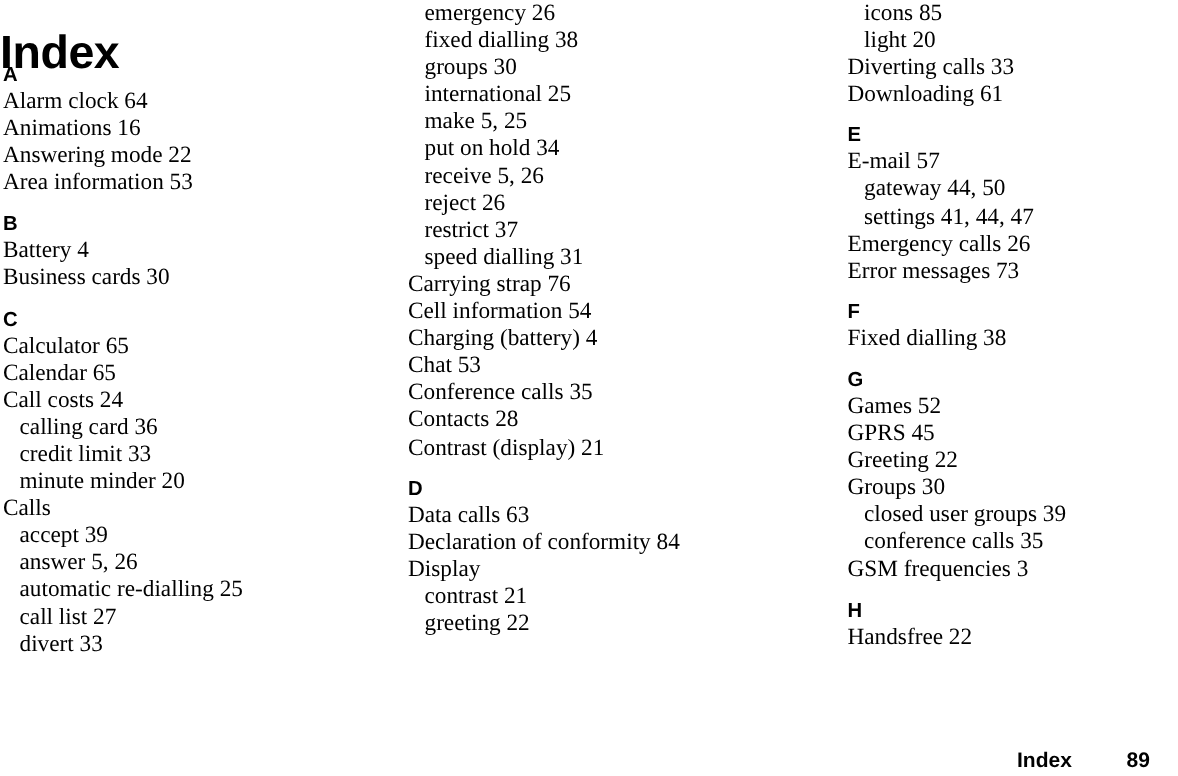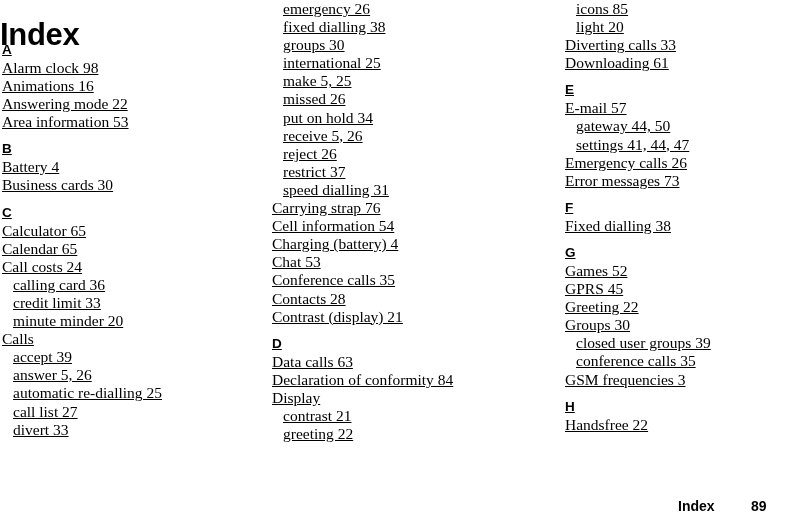--- a/index.html
+++ b/index.html
@@ -42,21 +42,20 @@
     position: absolute;
     top: 0;
     width: 262px;
   }
   #col-1 { left: 2px;   width: 268px; }
   #col-2 { left: 272px; width: 268px; }
   #col-3 { left: 541px; width: 244px; margin-left: 24px; }
 
   .col-inner {
     position: relative;
-    text-decoration: underline;
   }
 
   
   #col-1 .col-inner { padding-top: 41px; }
   #col-2 .col-inner { padding-top: 0px; }
   #col-3 .col-inner { padding-top: 0px; }
 
   
   .letter {
     font-family: "Liberation Sans", "DejaVu Sans", sans-serif;
@@ -106,21 +105,21 @@
 </head>
 <body>
 
 <div id="page">
 
   <h1 class="page-title">Index</h1>
 
   <div class="column" id="col-1">
     <div class="col-inner">
         <div class="letter first">A</div>
-        <div class="entry">Alarm clock 98</div>
+        <div class="entry">Alarm clock 64</div>
         <div class="entry">Animations 16</div>
         <div class="entry">Answering mode 22</div>
         <div class="entry">Area information 53</div>
         <div class="letter">B</div>
         <div class="entry">Battery 4</div>
         <div class="entry">Business cards 30</div>
         <div class="letter">C</div>
         <div class="entry">Calculator 65</div>
         <div class="entry">Calendar 65</div>
         <div class="entry">Call costs 24</div>
@@ -136,21 +135,20 @@
       </div>
   </div>
 
   <div class="column" id="col-2">
     <div class="col-inner">
         <div class="entry sub">emergency 26</div>
         <div class="entry sub">fixed dialling 38</div>
         <div class="entry sub">groups 30</div>
         <div class="entry sub">international 25</div>
         <div class="entry sub">make 5, 25</div>
-        <div class="entry sub">missed 26</div>
         <div class="entry sub">put on hold 34</div>
         <div class="entry sub">receive 5, 26</div>
         <div class="entry sub">reject 26</div>
         <div class="entry sub">restrict 37</div>
         <div class="entry sub">speed dialling 31</div>
         <div class="entry">Carrying strap 76</div>
         <div class="entry">Cell information 54</div>
         <div class="entry">Charging (battery) 4</div>
         <div class="entry">Chat 53</div>
         <div class="entry">Conference calls 35</div>

